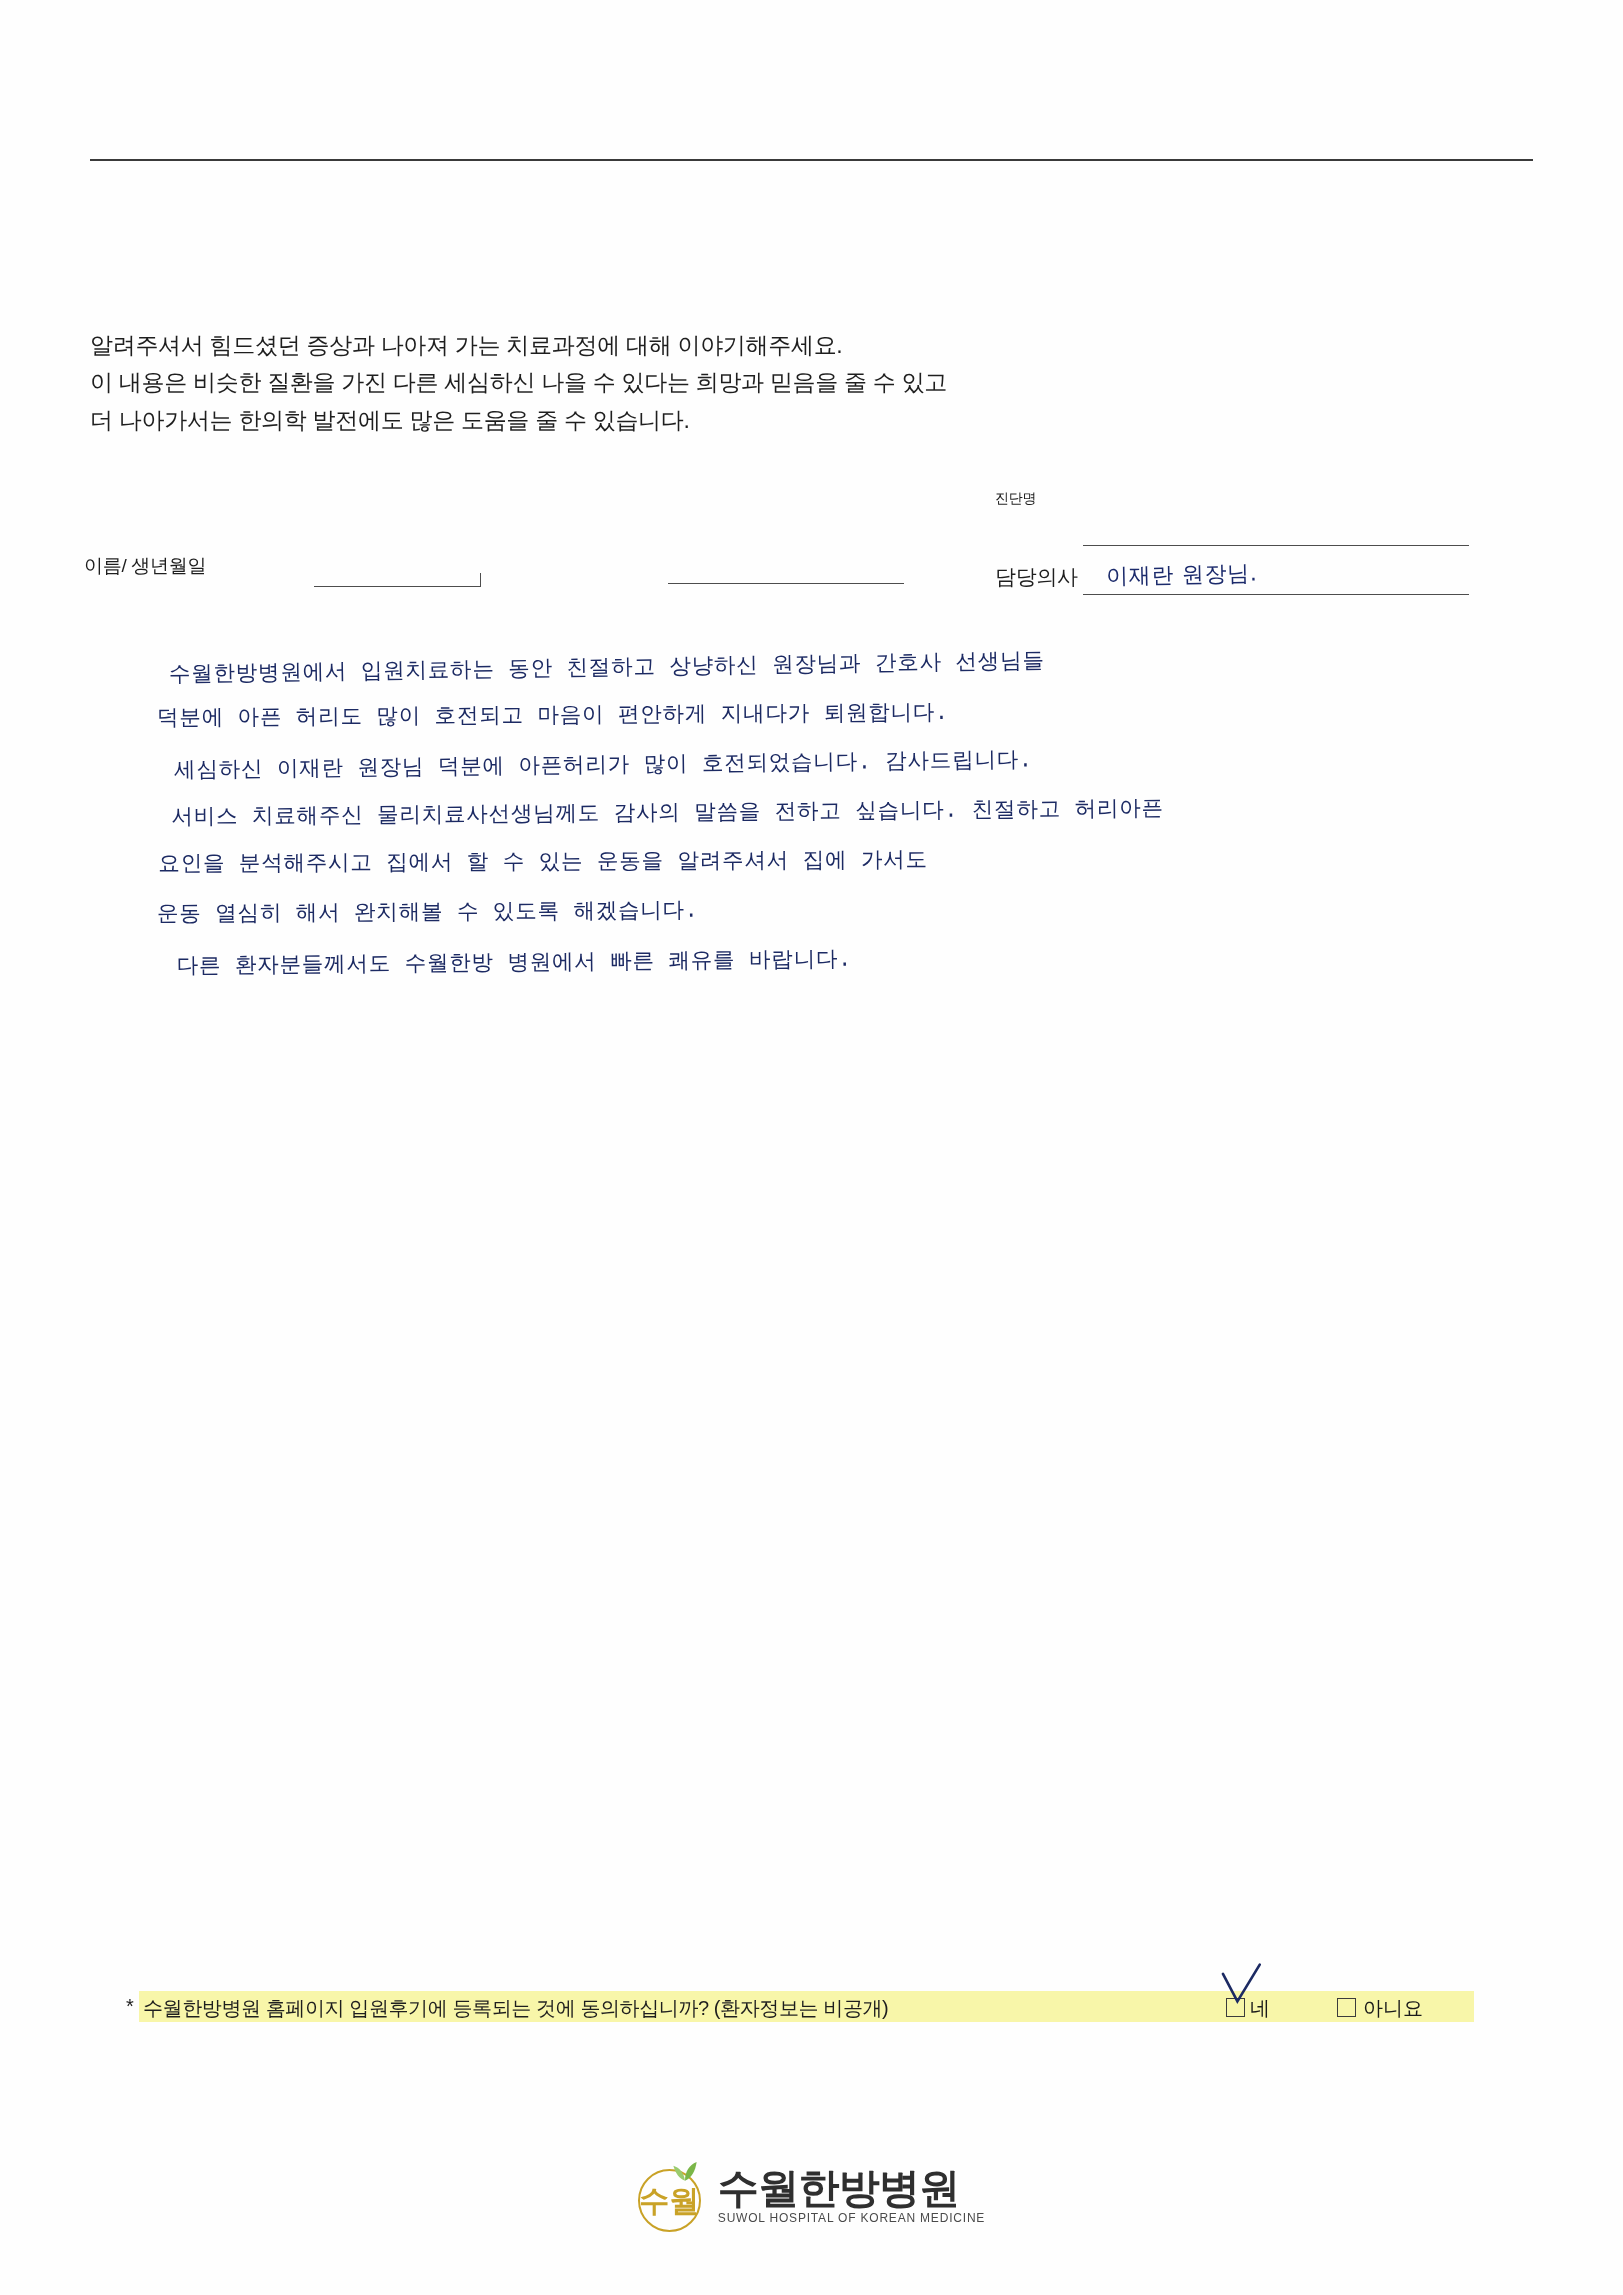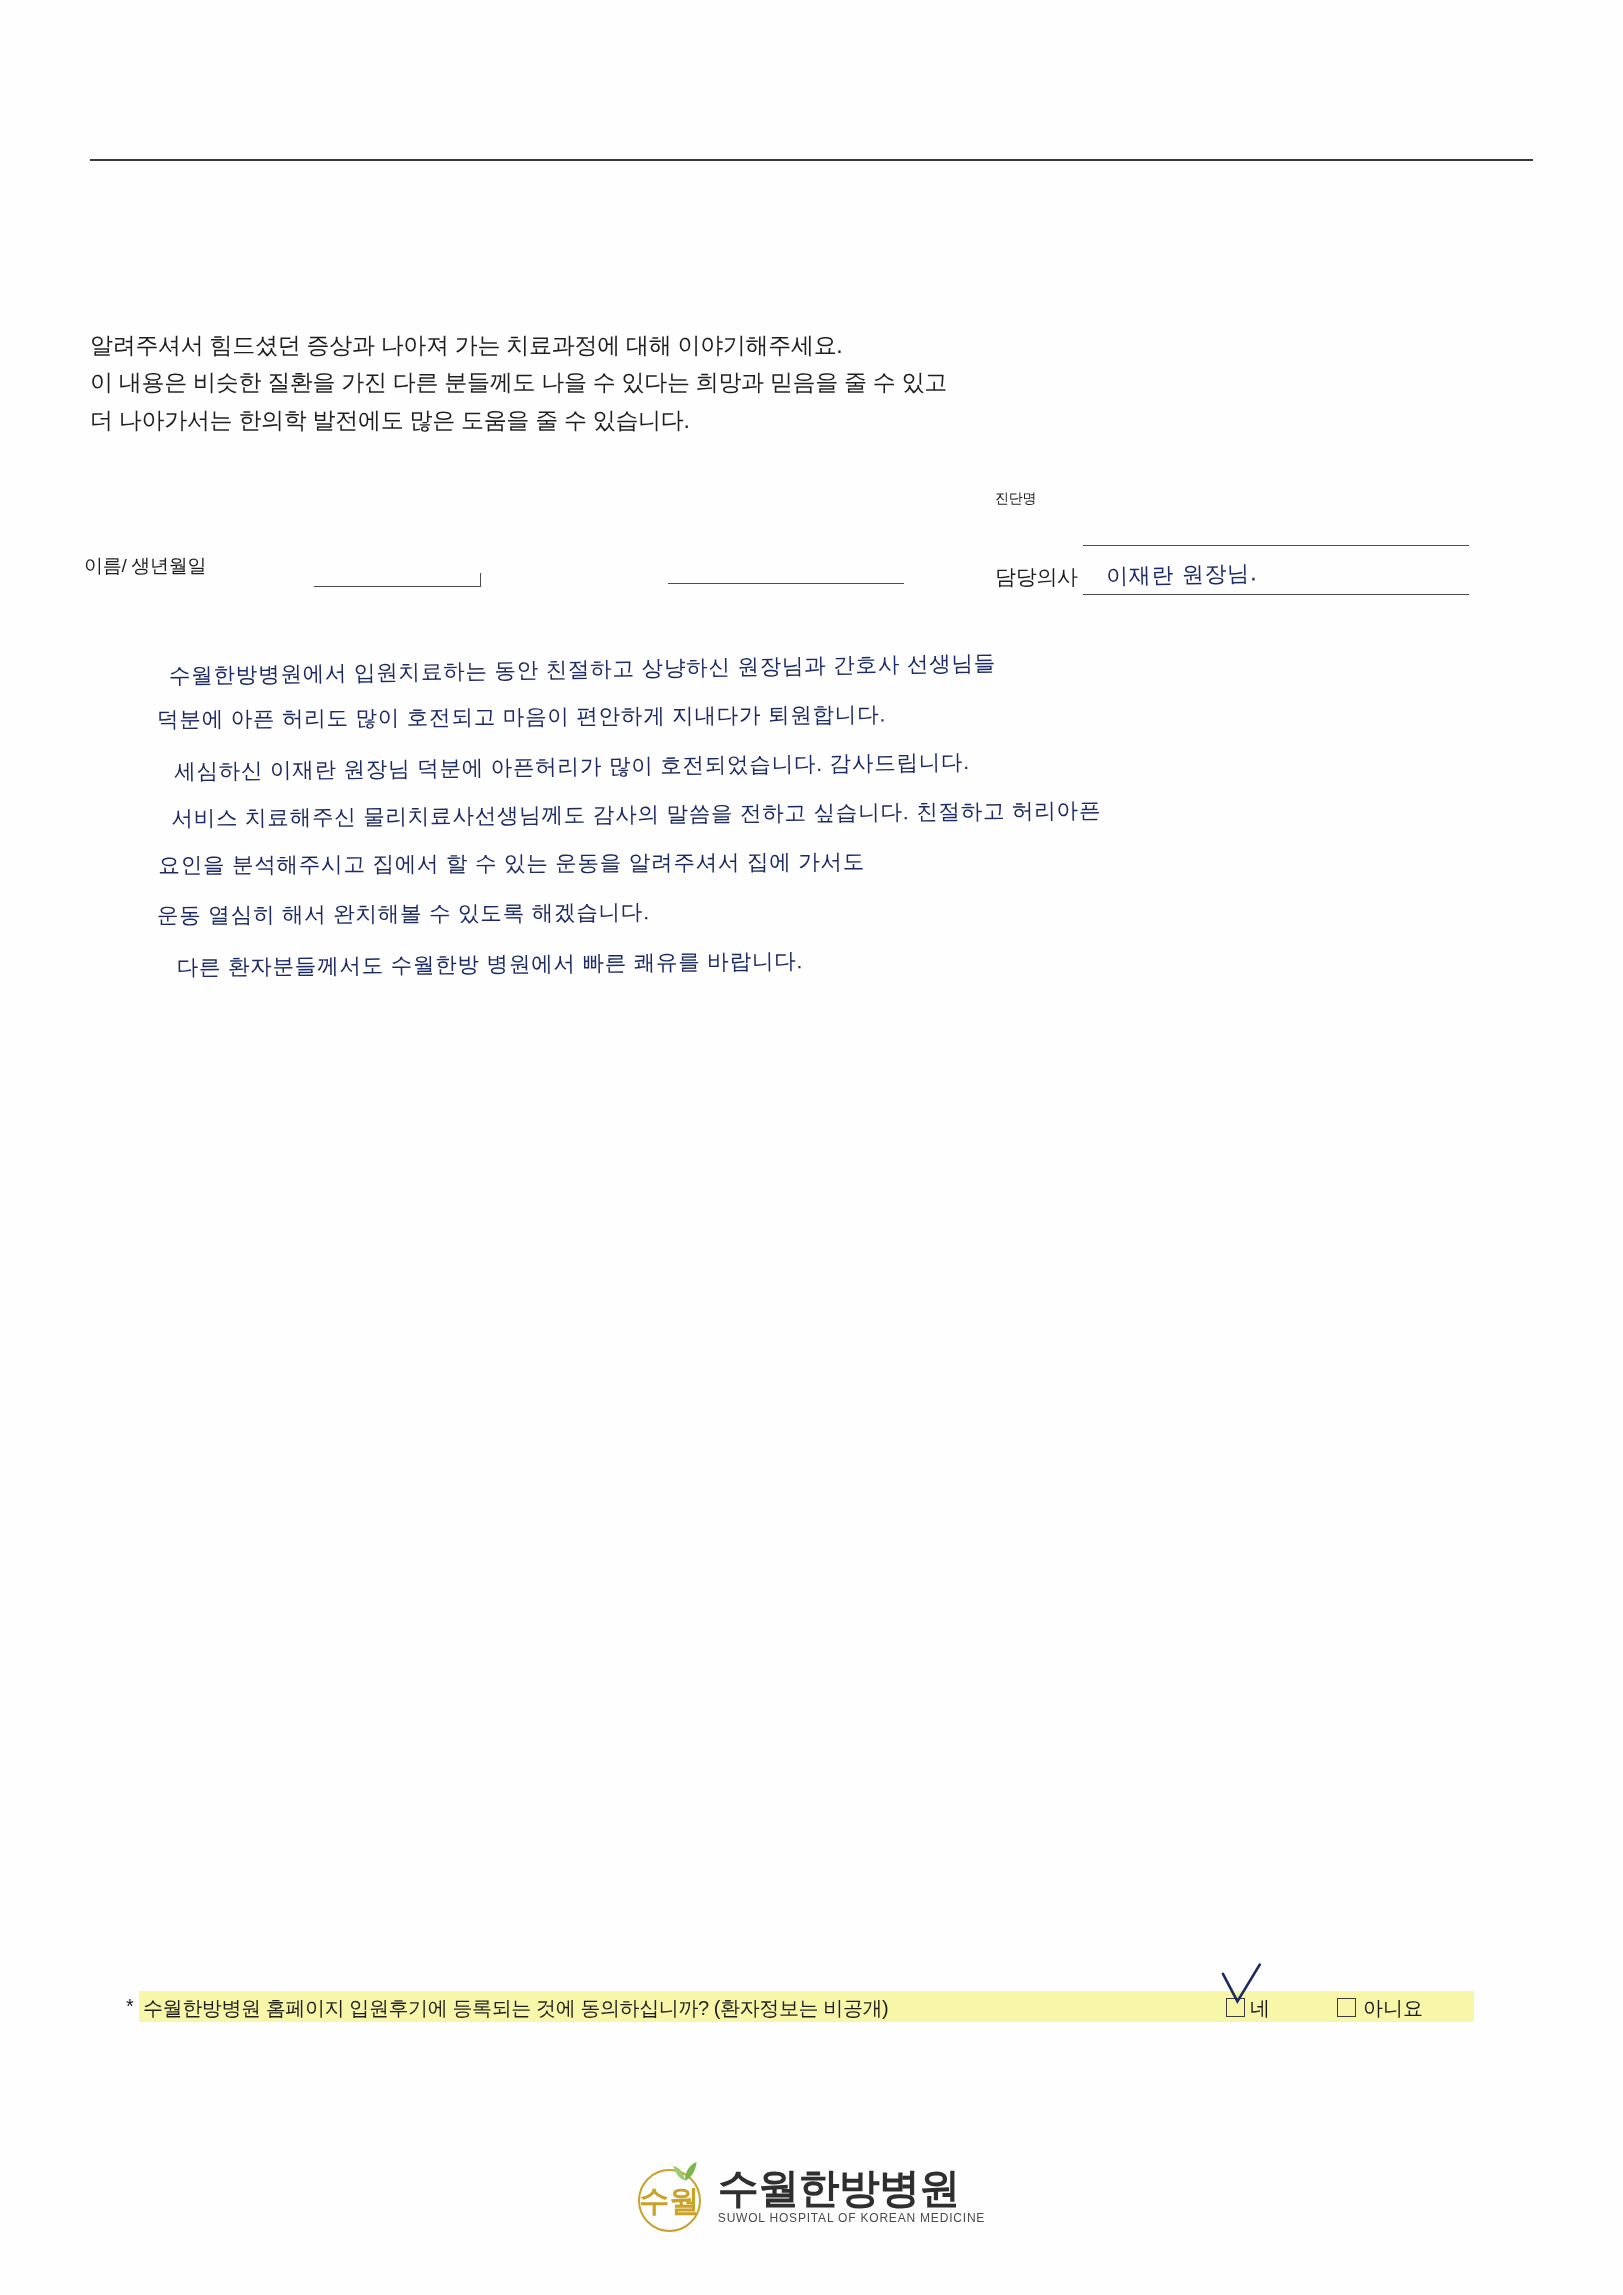--- a/index.html
+++ b/index.html
@@ -133,21 +133,21 @@
     transform: rotate(-1.2deg);
     letter-spacing: 0.7px;
   }
 
   
   .handwriting {
     position: absolute;
     left: 157px;
     top: 655px;
     width: 1303px;
-    font-family: Liberation Sans, sans-serif;
+    font-family: Liberation Mono, monospace;
     color: #1c2a63;
     font-size: 21.6px;
   }
   .hw-line {
     position: relative;
     white-space: nowrap;
     line-height: 1.0;
     margin-bottom: 27.5px;
     letter-spacing: 0.7px;
   }
@@ -284,21 +284,21 @@
 </head>
 <body>
 
 <div class="page">
 
   <div class="top-rule"></div>
 
 
   <div class="intro">
     <div>알려주셔서 힘드셨던 증상과 나아져 가는 치료과정에 대해 이야기해주세요.</div>
-    <div>이 내용은 비슷한 질환을 가진 다른 분들께도 나을 수 있다는 희망과 믿음을 줄 수 있고</div>
+    <div>이 내용은 비슷한 질환을 가진 다른 세심하신 나을 수 있다는 희망과 믿음을 줄 수 있고</div>
     <div>더 나아가서는 한의학 발전에도 많은 도움을 줄 수 있습니다.</div>
   </div>
 
   <div class="field-name-label">이름/ 생년월일</div>
   <div class="name-line"></div>
   <div class="name-tick"></div>
   <div class="name-line2"></div>
 
   <div class="diag-label">진단명</div>
   <div class="diag-line"></div>

